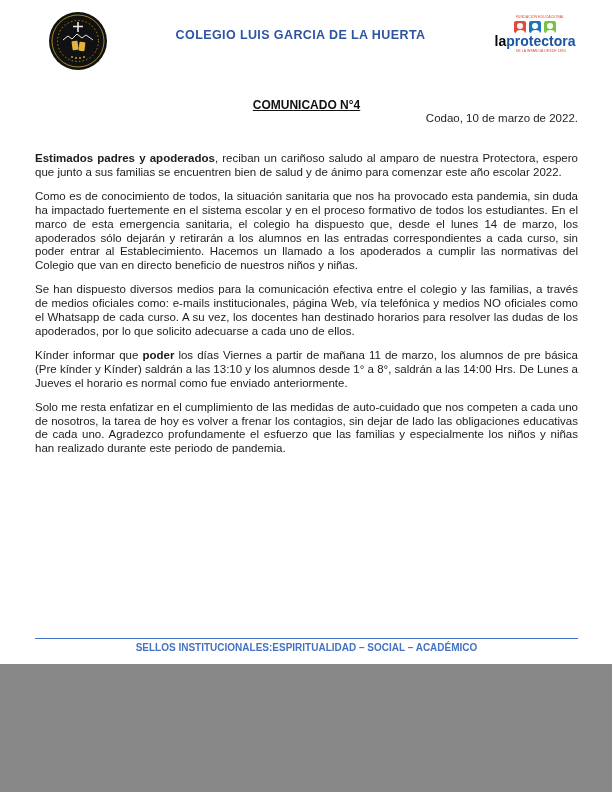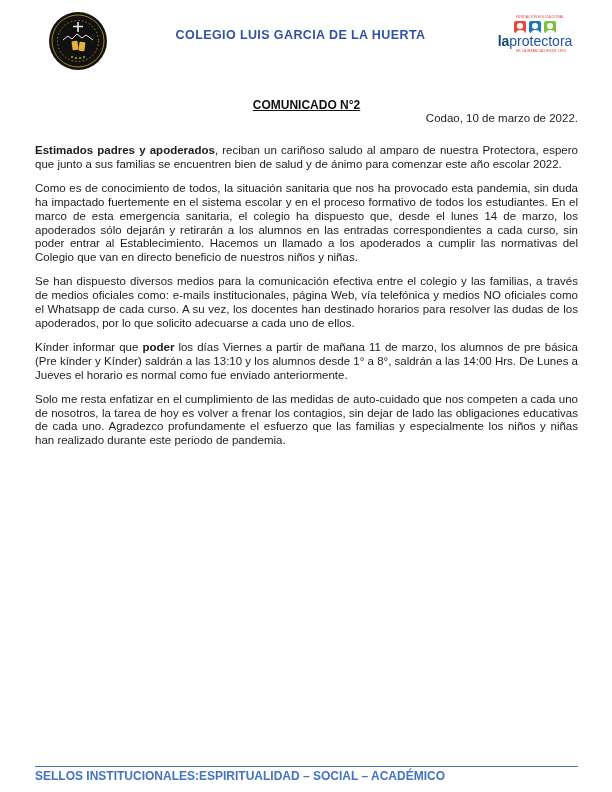--- a/index.html
+++ b/index.html
@@ -1,17 +1,17 @@
 <!DOCTYPE html>
 <html><head>
 <meta charset="utf-8">
 <style>
   html,body{margin:0;padding:0;background:#888;}
   .page{
-    width:612px;height:792px;position:relative;background:#ffffff;
+    width:612px;height:664px;position:relative;background:#ffffff;
     margin:0 auto;box-sizing:border-box;
     font-family:"Liberation Sans","DejaVu Sans",sans-serif;
     color:#1f1f1f;overflow:hidden;
   }
   .content{position:absolute;left:35px;right:34px;top:10px;}
 
   
   .header{display:flex;align-items:flex-start;justify-content:space-between;height:72px;}
   .seal{width:62px;height:62px;margin-left:12px;flex:0 0 auto;}
   .school-name{
@@ -19,47 +19,47 @@
     color:#2e53a0;letter-spacing:.4px;padding-top:18px;
   }
   
   .prot{width:86px;flex:0 0 auto;text-align:center;padding-top:4px;}
   .prot-top{color:#e5493a;font-size:8px;transform:scale(.45);transform-origin:center;white-space:nowrap;height:6px;line-height:6px;}
   .prot-squares{display:flex;justify-content:center;gap:3px;margin-top:1px;}
   .prot-sq{width:12px;height:12px;border-radius:2px;position:relative;overflow:hidden;}
   .prot-sq .head{position:absolute;left:3px;top:2px;width:6px;height:6px;border-radius:50%;background:#fff;}
   .prot-sq .body{position:absolute;left:1.5px;top:8.5px;width:9px;height:7px;border-radius:50% 50% 0 0;background:#fff;}
   .prot-brand{font-size:14px;line-height:14px;margin-top:1px;white-space:nowrap;}
-  .prot-brand .la{color:#0c4a6e;font-weight:bold;}
-  .prot-brand .rest{color:#1c55a5;font-weight:normal;}
+  .prot-brand .la{color:#000000;font-weight:bold;}
+  .prot-brand .rest{color:#1c55a5;font-weight:bold;}
   .prot-bottom{color:#e5493a;font-size:8px;transform:scale(.45);transform-origin:center;white-space:nowrap;height:6px;line-height:6px;}
 
   
   .doc-title{
     text-align:center;font-weight:bold;font-size:12px;color:#111;
     text-decoration:underline;margin-top:16px;
   }
   .date-line{text-align:right;font-size:11.5px;}
 
   
-  .paras{margin-top:20px;}
+  .paras{margin-top:28px;}
   .para{
     font-size:11.5px;line-height:13.9px;text-align:justify;
     margin:0 0 10px 0;color:#1c1c1c;
   }
   .para b{font-weight:bold;}
 
   
   .signature{text-align:center;font-weight:bold;font-size:11.5px;line-height:15.5px;margin-top:14px;}
 
   
   .footer{
     position:absolute;left:35px;right:34px;bottom:10px;
-    border-top:1.5px solid #4472c4;padding-top:3px;text-align:left;
-    color:#4472c4;font-size:12px;line-height:12.5px;
+    border-top:1.5px solid #4472c4;padding-top:3px;text-align:center;
+    color:#4472c4;font-size:10px;line-height:12.5px;
   }
   .footer .f-bold{font-weight:bold;}
 </style>
 </head>
 <body>
 
 <div class="page">
   <div class="content">
 
     <div class="header">
@@ -97,21 +97,21 @@
             <div class="prot-sq" style="background: rgb(122, 193, 67);">
               <div class="head"></div>
               <div class="body"></div>
             </div>
           </div>
         <div class="prot-brand"><span class="la">la</span><span class="rest">protectora</span></div>
         <div class="prot-bottom">DE LA INFANCIA DESDE 1894</div>
       </div>
     </div>
 
-    <div class="doc-title">COMUNICADO N°2</div>
+    <div class="doc-title">COMUNICADO N°4</div>
     <div class="date-line">Codao, 10 de marzo de 2022.</div>
 
     <div class="paras">
         <p class="para"><b>Estimados padres y apoderados</b><span>, reciban un cariñoso saludo al amparo de nuestra Protectora, espero que junto a sus familias se encuentren bien de salud y de ánimo para comenzar este año escolar 2022.</span></p>
         <p class="para"><span>Como es de conocimiento de todos, la situación sanitaria que nos ha provocado esta pandemia, sin duda ha impactado fuertemente en el sistema escolar y en el proceso formativo de todos los estudiantes. En el marco de esta emergencia sanitaria, el colegio ha dispuesto que, desde el lunes 14 de marzo, los apoderados sólo dejarán y retirarán a los alumnos en las entradas correspondientes a cada curso, sin poder entrar al Establecimiento. Hacemos un llamado a los apoderados a cumplir las normativas del Colegio que van en directo beneficio de nuestros niños y niñas.</span></p>
         <p class="para"><span>Se han dispuesto diversos medios para la comunicación efectiva entre el colegio y las familias, a través de medios oficiales como: e-mails institucionales, página Web, vía telefónica y medios NO oficiales como el Whatsapp de cada curso.  A su vez, los docentes han destinado horarios para resolver las dudas de los apoderados, por lo que solicito adecuarse a cada uno de ellos.</span></p>
         <p class="para"><span>Kínder informar que </span><b>poder</b><span> los días Viernes a partir de mañana 11 de marzo, los alumnos de pre básica (Pre kínder y Kínder) saldrán a las 13:10 y los alumnos desde 1° a 8°, saldrán a las 14:00 Hrs. De Lunes a Jueves el horario es normal como fue enviado anteriormente.</span></p>
         <p class="para"><span>Solo me resta enfatizar en el cumplimiento de las medidas de auto-cuidado que nos competen a cada uno de nosotros, la tarea de hoy es volver a frenar los contagios, sin dejar de lado las obligaciones educativas de cada uno. Agradezco profundamente el esfuerzo que las familias y especialmente los niños y niñas han realizado durante este periodo de pandemia.</span></p>
       </div>
 

